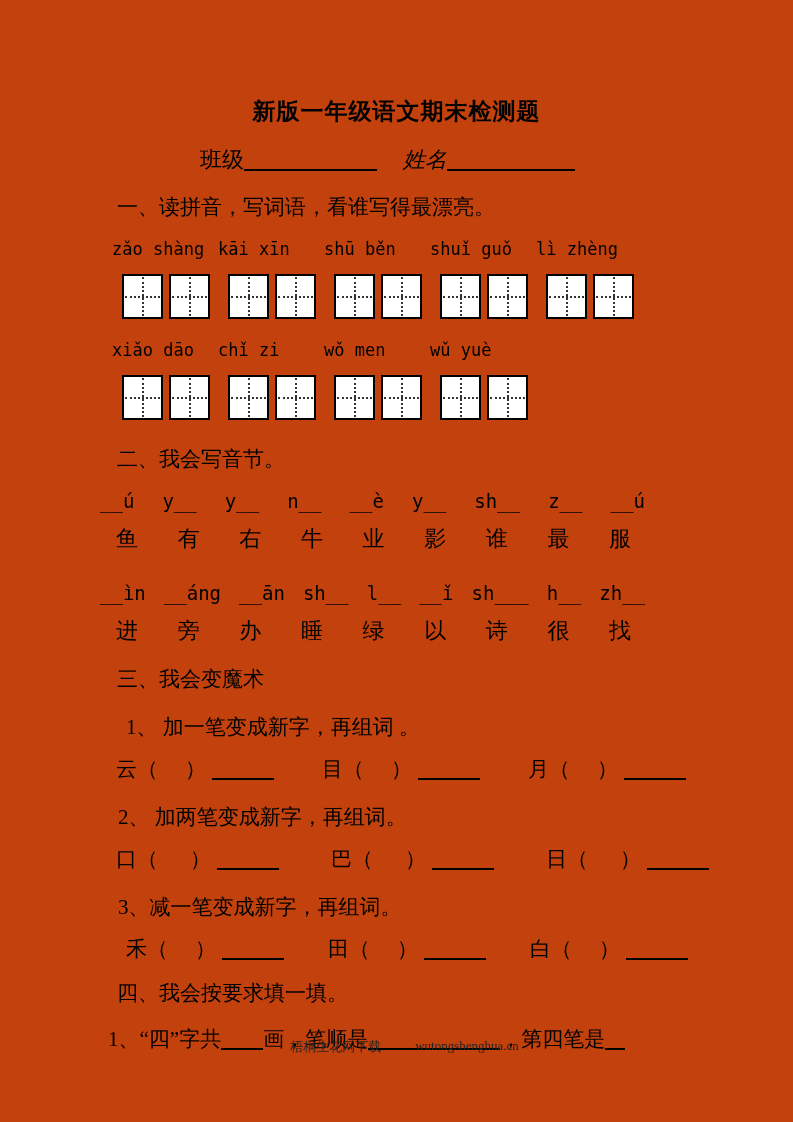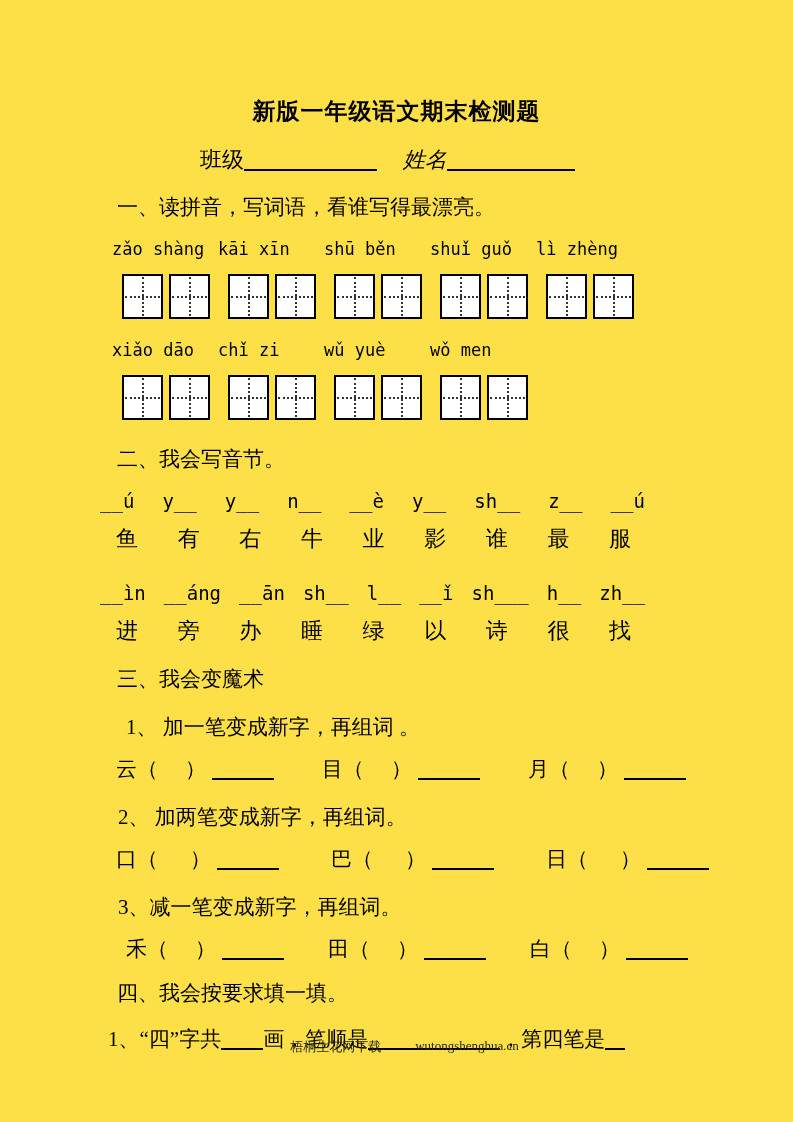--- a/index.html
+++ b/index.html
@@ -1,17 +1,17 @@
 <!DOCTYPE html>
 <html><head>
 <meta charset="utf-8">
 <style>
   html,body{margin:0;padding:0;background:#fff;}
   .page{
-    width:793px;height:1122px;position:relative;background:#fde047;
+    width:793px;height:1122px;position:relative;background:#c2410c;
     color:#000;font-family:"Liberation Serif","DejaVu Serif",serif;
     overflow:hidden;
   }
   .title{
     padding-top:96px;text-align:center;font-size:23px;font-weight:bold;
     letter-spacing:1px;line-height:32px;
   }
   .content{padding-left:100px;width:600px;}
   .byline{margin-top:16px;padding-left:100px;font-size:22px;line-height:32px;}
   .byline .namepart{margin-left:26px;font-style:italic;}
@@ -132,28 +132,28 @@
         </div>
       </div>
       <div class="word-col">
         <div class="pinyin">chǐ zi</div>
         <div class="boxes">
           <div class="tian"></div>
           <div class="tian"></div>
         </div>
       </div>
       <div class="word-col">
+        <div class="pinyin">wǒ men</div>
+        <div class="boxes">
+          <div class="tian"></div>
+          <div class="tian"></div>
+        </div>
+      </div>
+      <div class="word-col">
         <div class="pinyin">wǔ yuè</div>
-        <div class="boxes">
-          <div class="tian"></div>
-          <div class="tian"></div>
-        </div>
-      </div>
-      <div class="word-col">
-        <div class="pinyin">wǒ men</div>
         <div class="boxes">
           <div class="tian"></div>
           <div class="tian"></div>
         </div>
       </div>
     </div>
 
     <div class="heading h2x">二、我会写音节。</div>
 
     <div class="syll-row">

